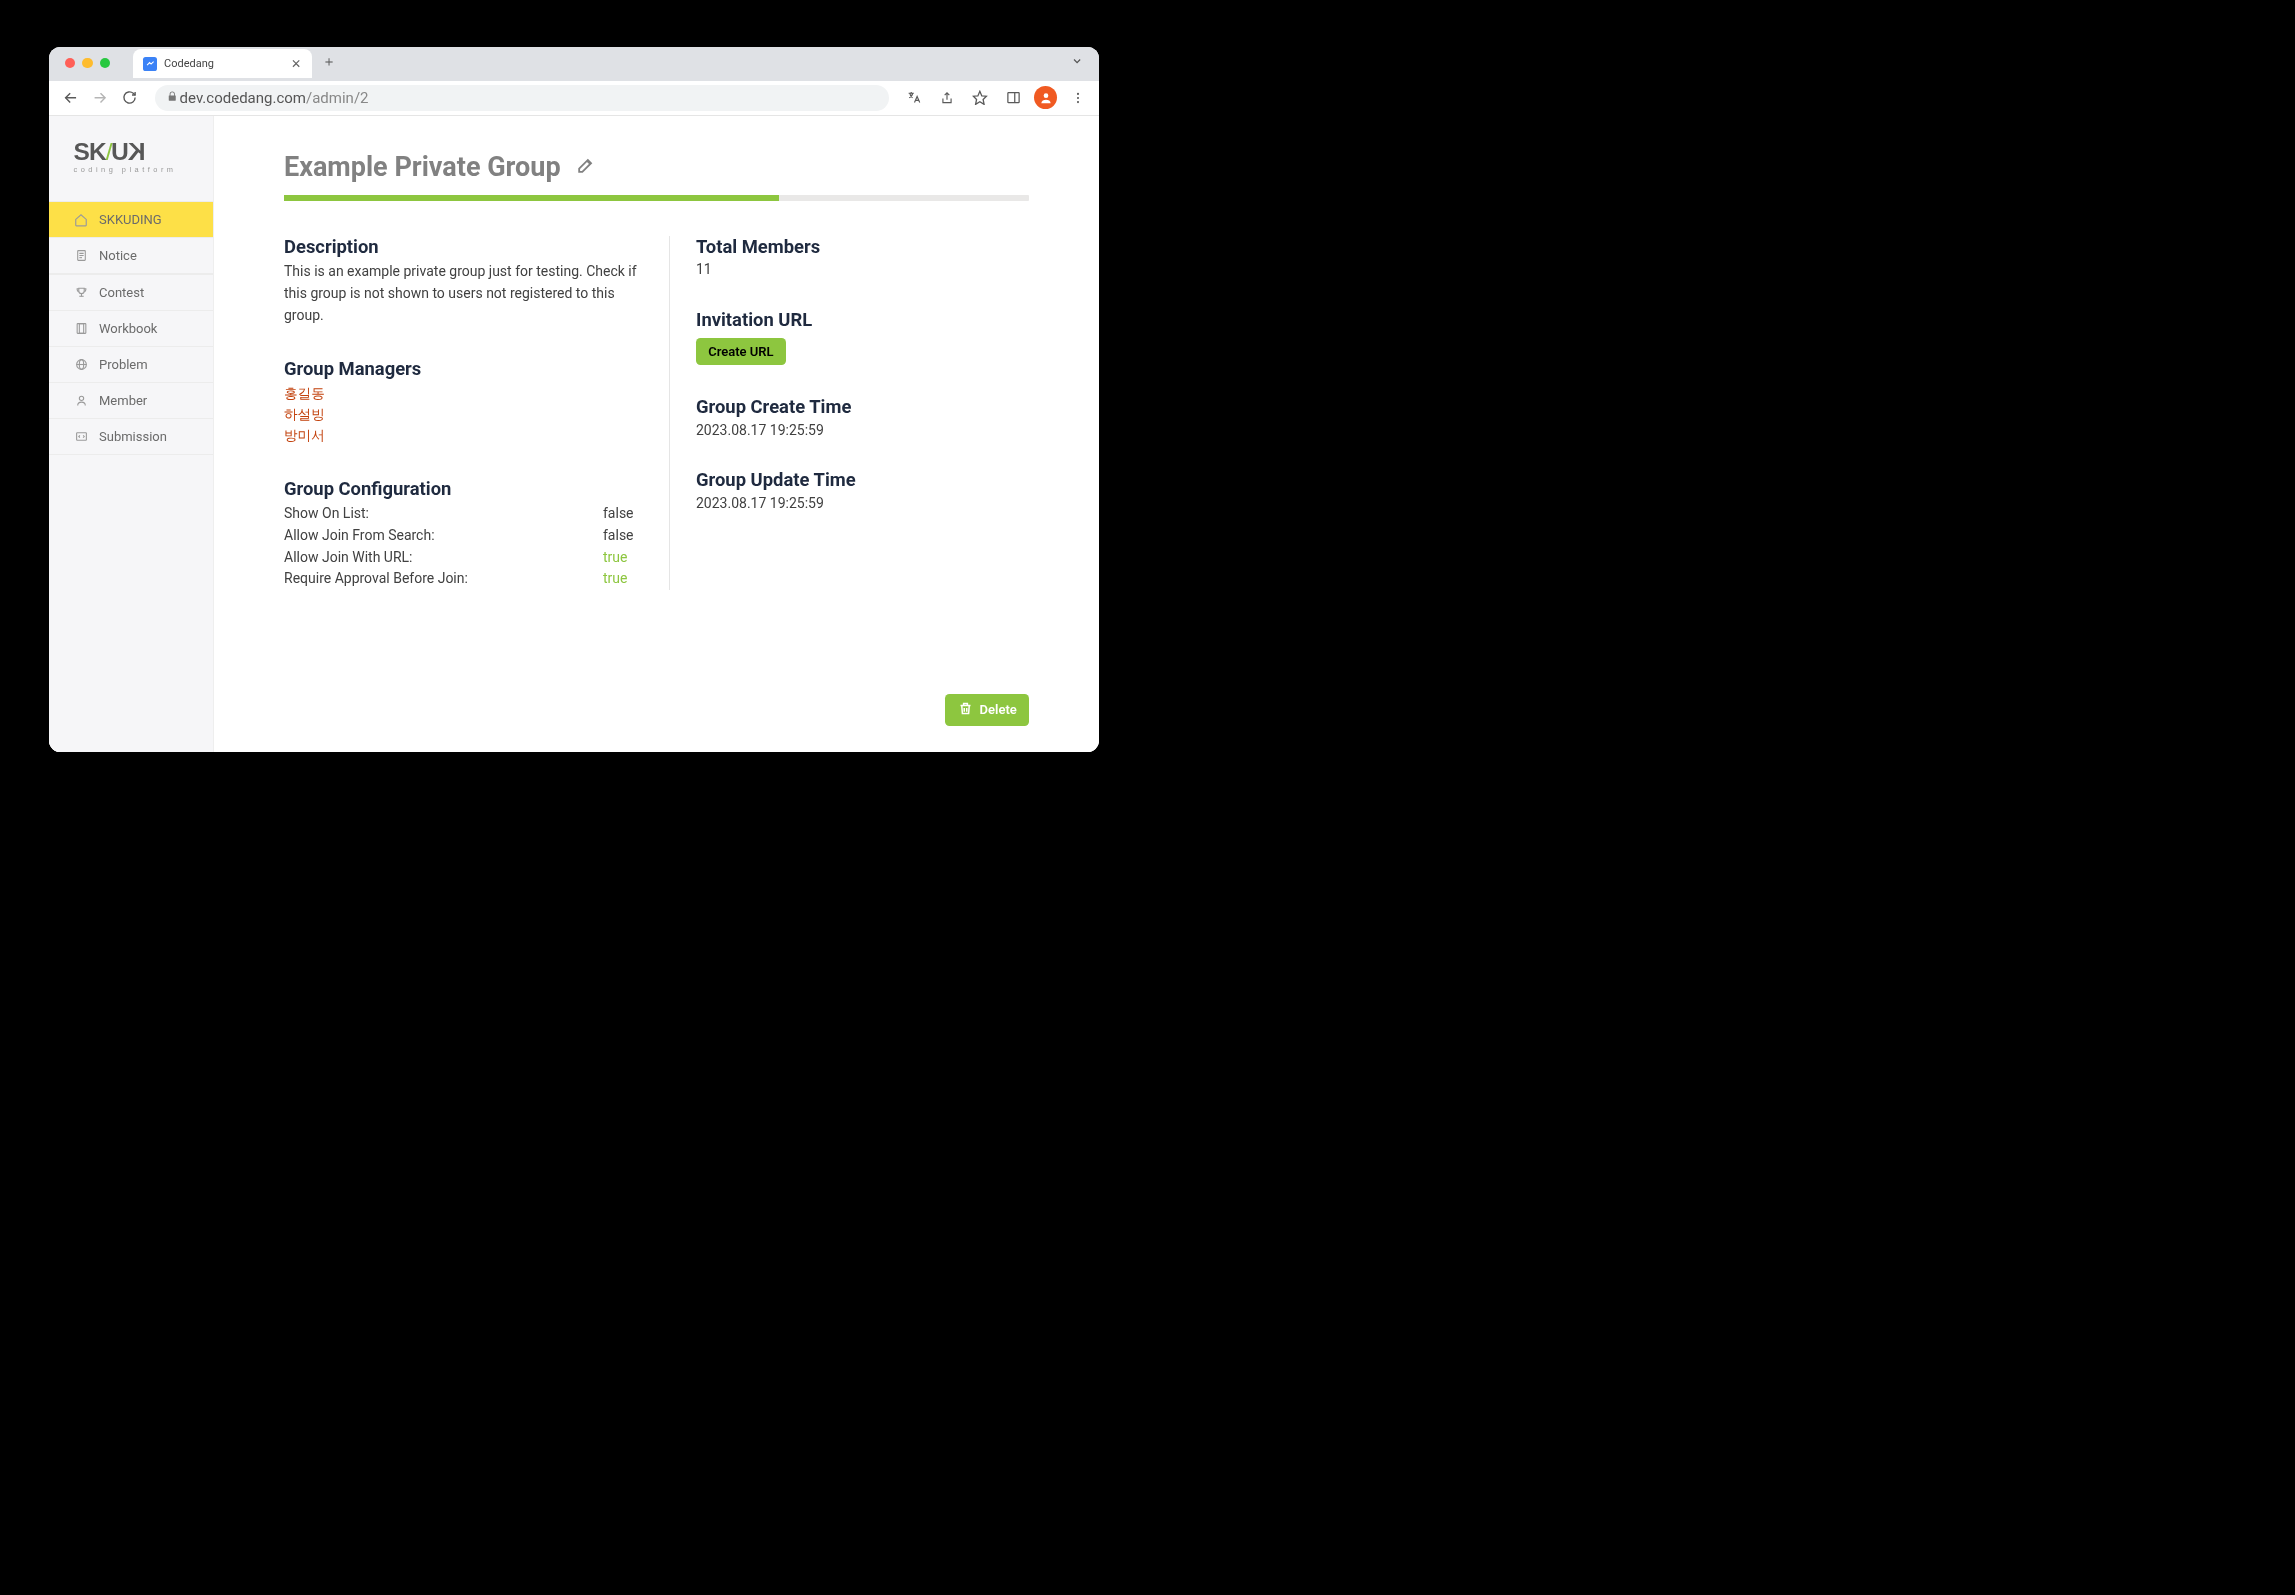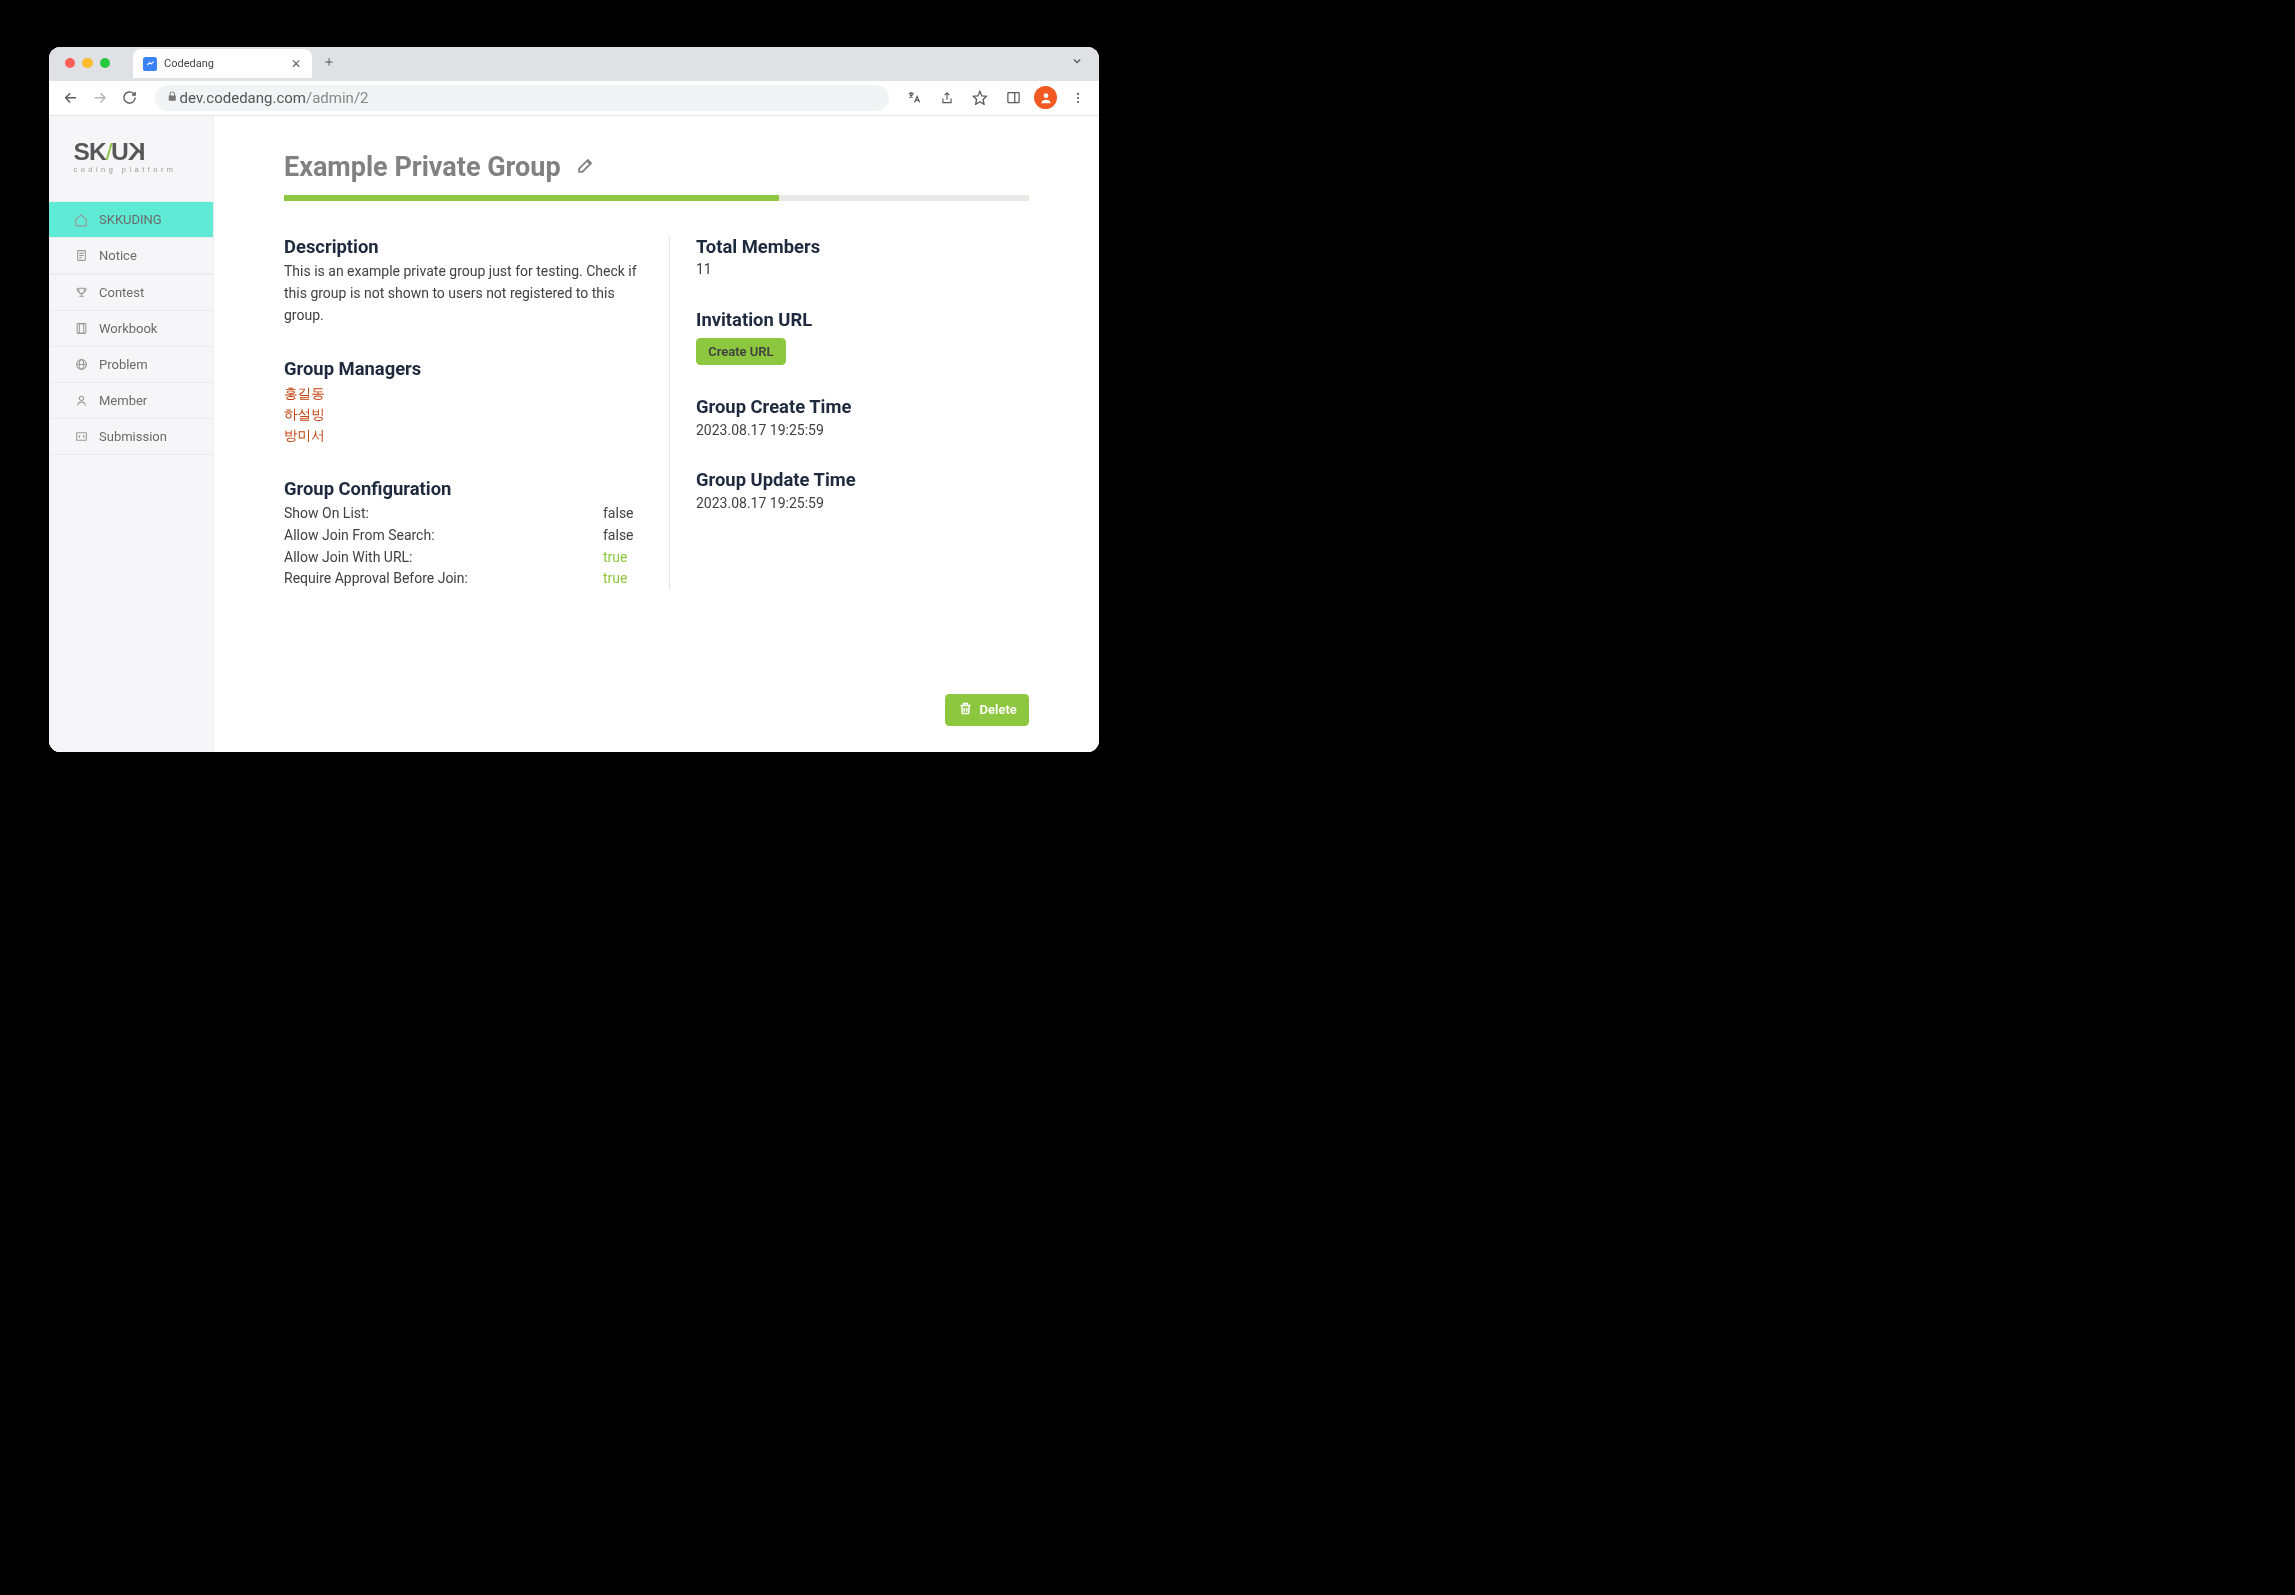--- a/index.html
+++ b/index.html
@@ -130,21 +130,21 @@
       display: flex;
       align-items: center;
       padding-left: 24.5px;
       gap: 10.5px;
       font-size: 13px;
       color: #6b6b6b;
       border-bottom: 0.9px solid #ececec;
       border-top: 0.9px solid #ececec;
       margin-top: -0.9px;
     }
-    .nav-item.active { background: #5eead4; }
+    .nav-item.active { background: #fde047; }
     .nav-icon { width: 15px; height: 15px; display: flex; align-items: center; justify-content: center; color: #9a9a9a; }
     .content {
       flex: 1;
       padding: 35px 70px 26px 70px;
       overflow-y: auto;
       display: flex;
       flex-direction: column;
     }
     .page-header {
       display: flex;
@@ -199,21 +199,21 @@
     .manager-list div { font-size: 13.6px; color: #c2410c; line-height: 1.55; }
     .config-table { width: 100%; }
     .config-row { display: flex; justify-content: space-between; font-size: 14px; color: #414141; line-height: 1.55; }
     .config-row .val { width: 52px; text-align: left; }
     .val-true { color: #8dc63f; }
     .val-false { color: #414141; }
     .right-value { font-size: 14px; color: #414141; margin-top: 3.5px; }
     .btn-create {
       display: inline-block;
       background: #8dc63f;
-      color: #404040;
+      color: #000000;
       padding: 6.1px 12.2px;
       border-radius: 4.4px;
       font-size: 13px;
       font-weight: 600;
       margin-top: 3.5px;
     }
     .footer-actions {
       margin-top: auto;
       padding-top: 44px;
       display: flex;

